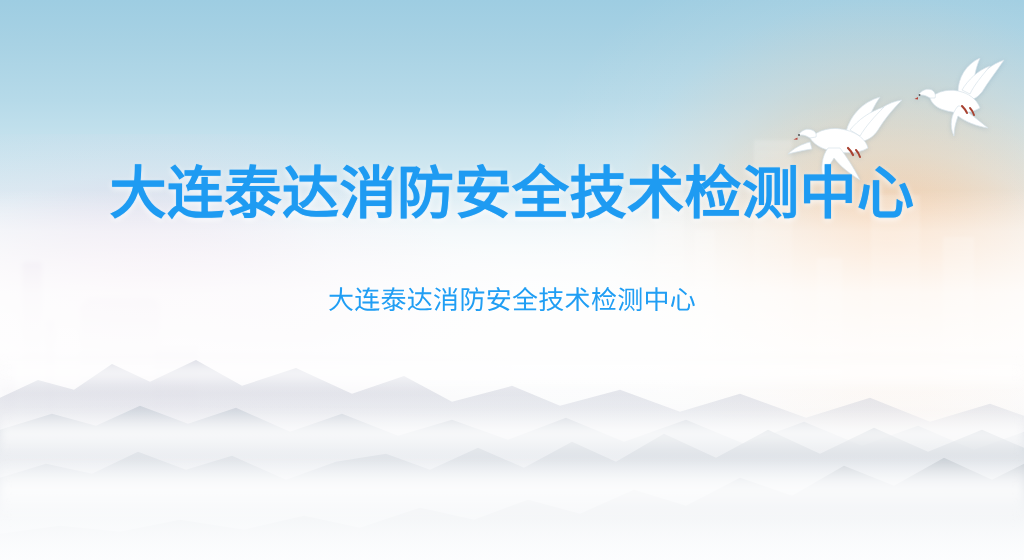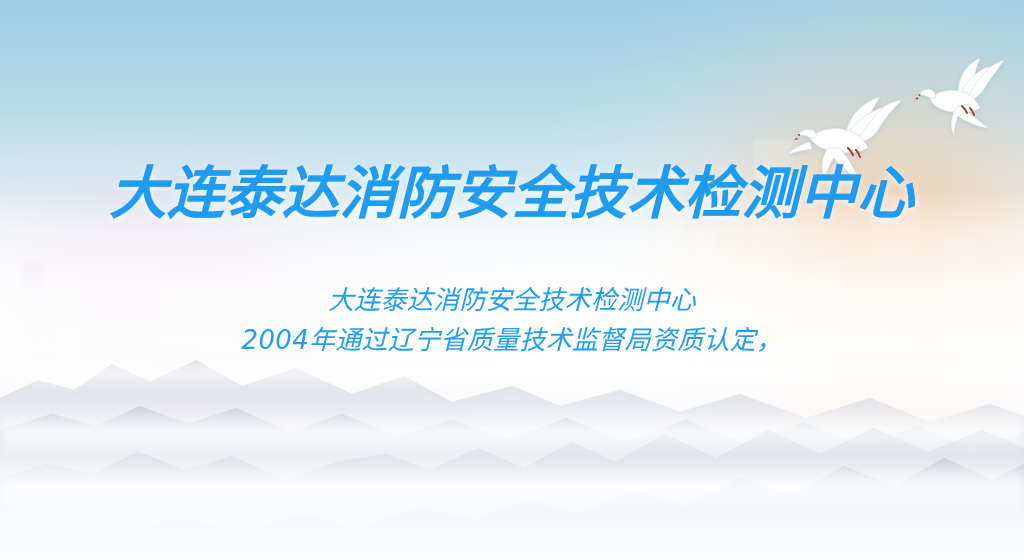--- a/index.html
+++ b/index.html
@@ -11,21 +11,20 @@
   body {
     font-family: "DejaVu Sans", "Liberation Sans", sans-serif;
   }
 
   .banner {
     position: relative;
     width: 1024px;
     height: 560px;
     overflow: hidden;
     background: #0f172a;
-    font-style: italic;
   }
 
   
   .sky {
     position: absolute;
     inset: 0;
     background: linear-gradient(to bottom,
         #9ecde2 0%,
         #a8d2e4 8%,
         #b6dae9 18%,
@@ -376,17 +375,16 @@
       <path d="M50,48 C52,50 54,52 55,55" stroke="#a8402f" stroke-width="2.1" fill="none" stroke-linecap="round"></path>
       <path d="M58,50 C60,52 61,54 62,57" stroke="#a8402f" stroke-width="1.9" fill="none" stroke-linecap="round"></path>
     </svg>
   </div>
 
   <div class="content">
     <h1 class="main-title">大连泰达消防安全技术检测中心</h1>
 
     <div class="sub-block">
       <div class="sub-line">大连泰达消防安全技术检测中心</div>
-      <div class="sub-line">2004年通过辽宁省质量技术监督局资质认定，</div>
     </div>
   </div>
 
 </div>
 
 </body></html>

